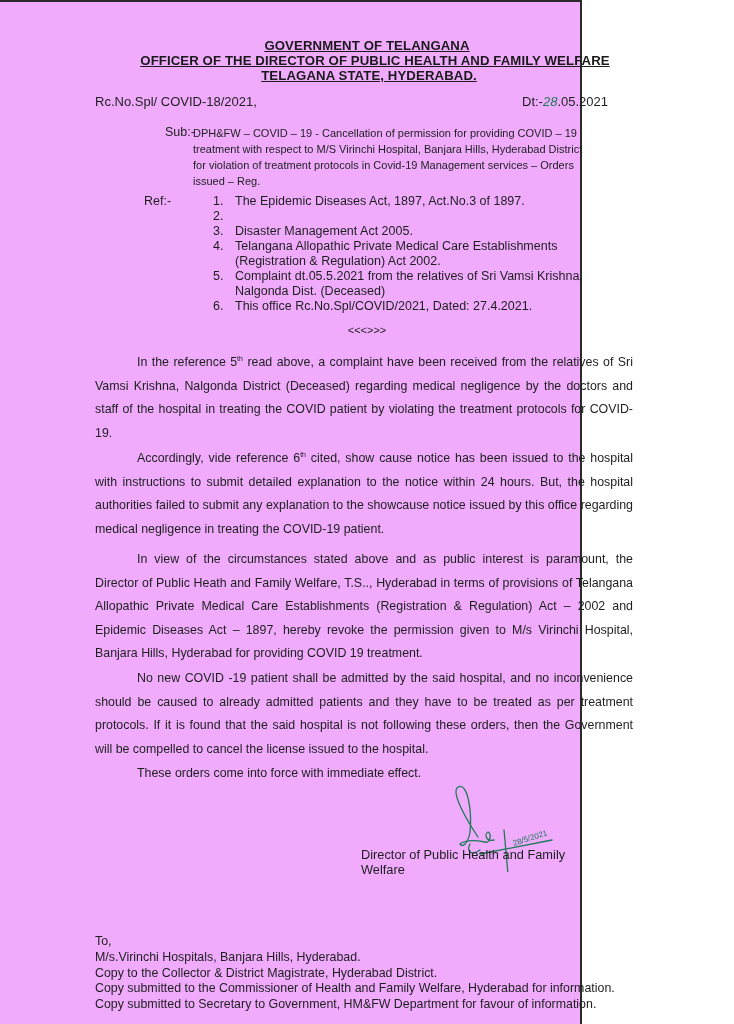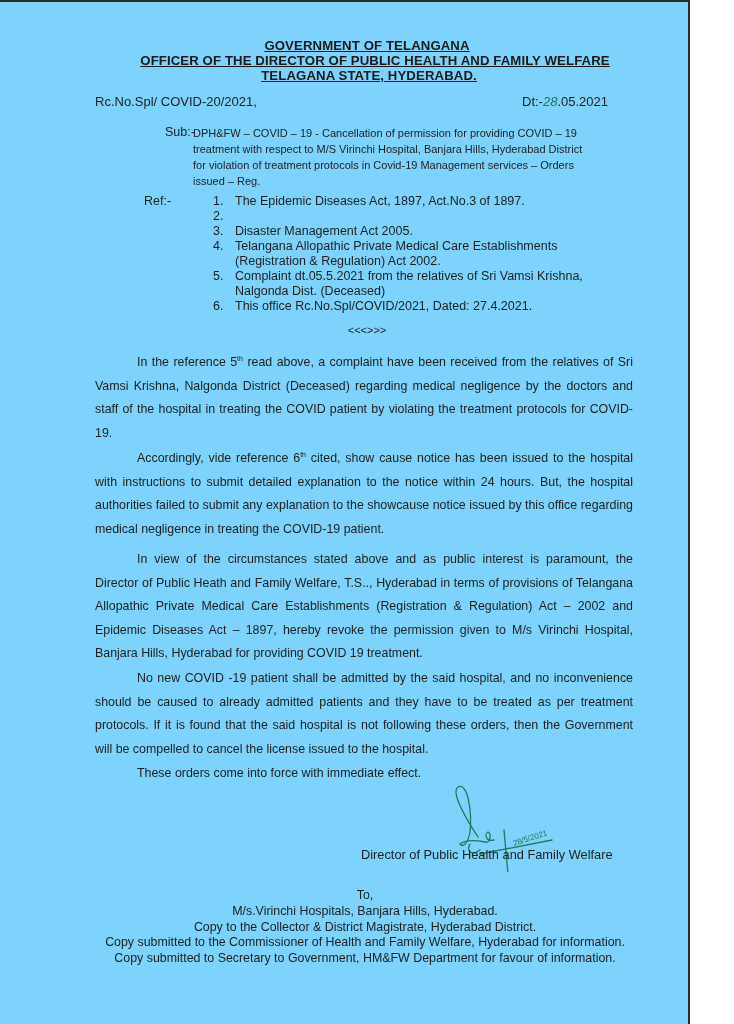--- a/index.html
+++ b/index.html
@@ -4,22 +4,22 @@
   <style>
     html, body { margin: 0; padding: 0; }
     body {
       width: 734px; height: 1024px; overflow: hidden;
       background: #ffffff;
       font-family: "Liberation Sans", sans-serif;
       color: #1e1e1e;
       position: relative;
     }
     .page {
-      position: absolute; left: 0; top: 0; width: 690px; height: 1024px;
-      background: #7dd3fc;
+      position: absolute; left: 0; top: 0; width: 582px; height: 1024px;
+      background: #f0abfc;
       box-sizing: border-box;
       border-top: 2px solid #2a2a2a;
       border-right: 2px solid #2a2a2a;
     }
     .abs { position: absolute; }
     .hdr {
       position: absolute; left: 0; width: 734px; text-align: center;
       font-weight: bold; text-decoration: underline; font-size: 13.2px;
       letter-spacing: 0.1px; color: #1a1a1a;
     }
@@ -46,33 +46,33 @@
       text-align: justify; text-indent: 42px;
     }
     .p1 { top: 345px; }
     .p2 { top: 441px; }
     .p3 { top: 546px; }
     .p4 { top: 665px; }
     .p5 { top: 760px; }
     .sig-area { left: 440px; top: 780px; width: 150px; height: 90px; }
     .sig-title { left: 361px; top: 845px; font-size: 12.8px; }
     .to-block {
-      left: 95px; top: 886px; width: 540px; font-size: 12.4px; line-height: 15.8px; text-align: center;
+      left: 95px; top: 932px; width: 540px; font-size: 12.4px; line-height: 15.8px;
     }
   </style>
 </head>
 <body>
 
 <div class="page">
 
   <div class="hdr hdr1">GOVERNMENT OF TELANGANA</div>
   <div class="hdr hdr2">OFFICER OF THE DIRECTOR OF PUBLIC HEALTH AND FAMILY WELFARE</div>
   <div class="hdr hdr3">TELAGANA STATE, HYDERABAD.</div>
 
-  <div class="abs refno">Rc.No.Spl/ COVID-20/2021,</div>
+  <div class="abs refno">Rc.No.Spl/ COVID-18/2021,</div>
   <div class="abs date"><span>Dt:-</span><span class="hand">28</span><span>.05.2021</span></div>
 
   <div class="abs sub-label">Sub:-</div>
   <div class="abs sub-text">DPH&amp;FW – COVID – 19 - Cancellation of permission for providing COVID – 19 treatment with respect to M/S Virinchi Hospital, Banjara Hills, Hyderabad District for violation of treatment protocols in Covid-19 Management services – Orders issued – Reg.</div>
 
   <div class="abs ref-label">Ref:-</div>
   <ul class="abs ref-list">
     <li>
         <span class="num">1.</span>
         <span>The Epidemic Diseases Act, 1897, Act.No.3 of 1897.</span>

